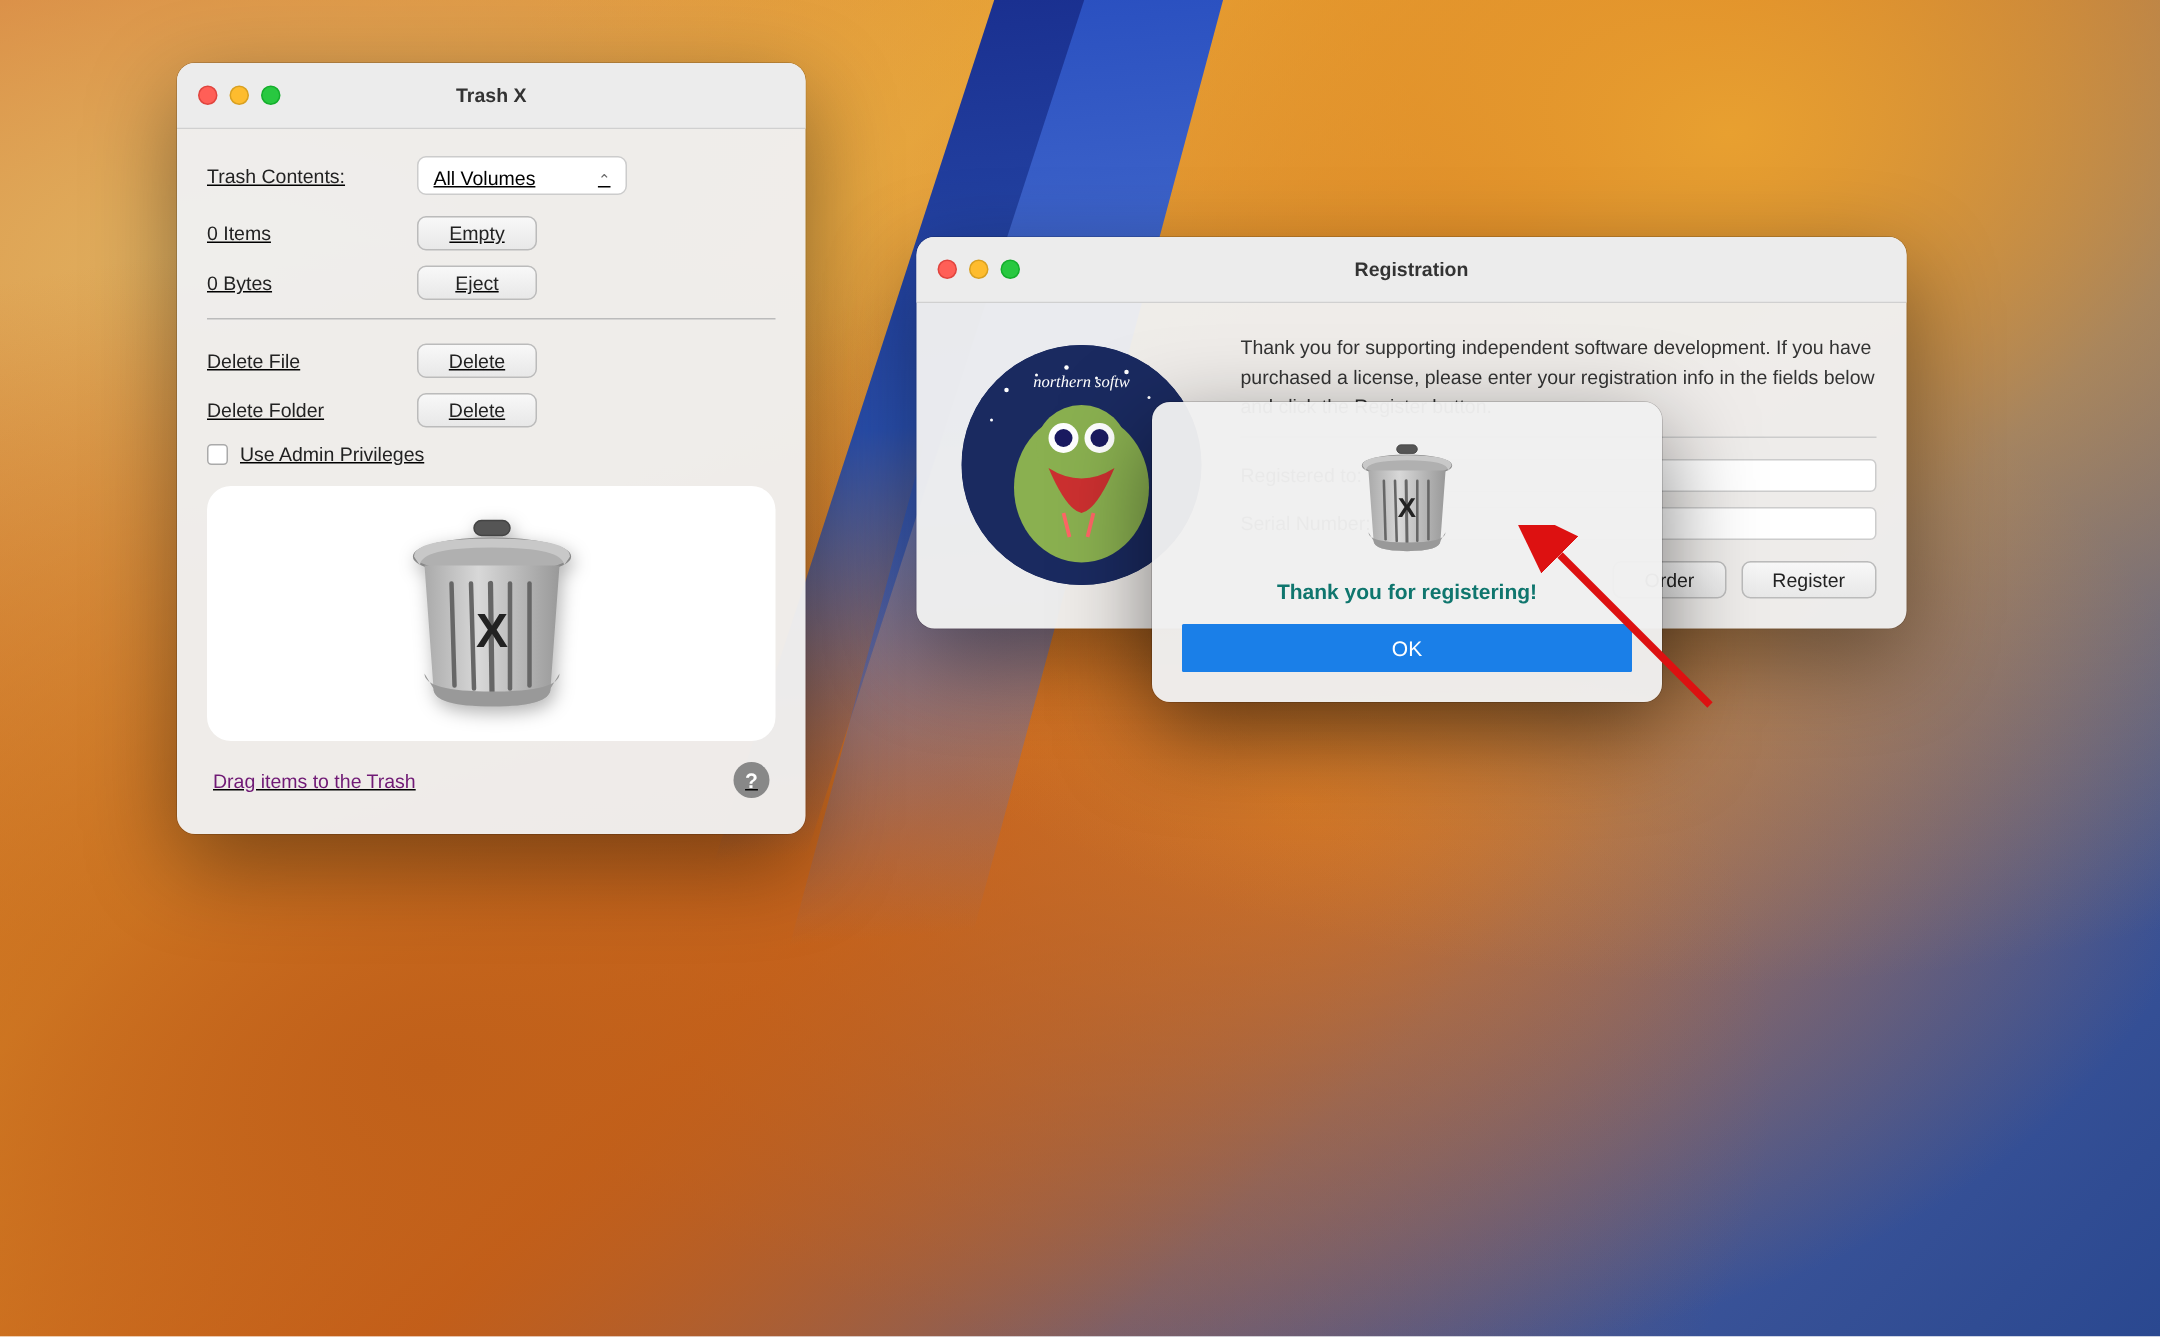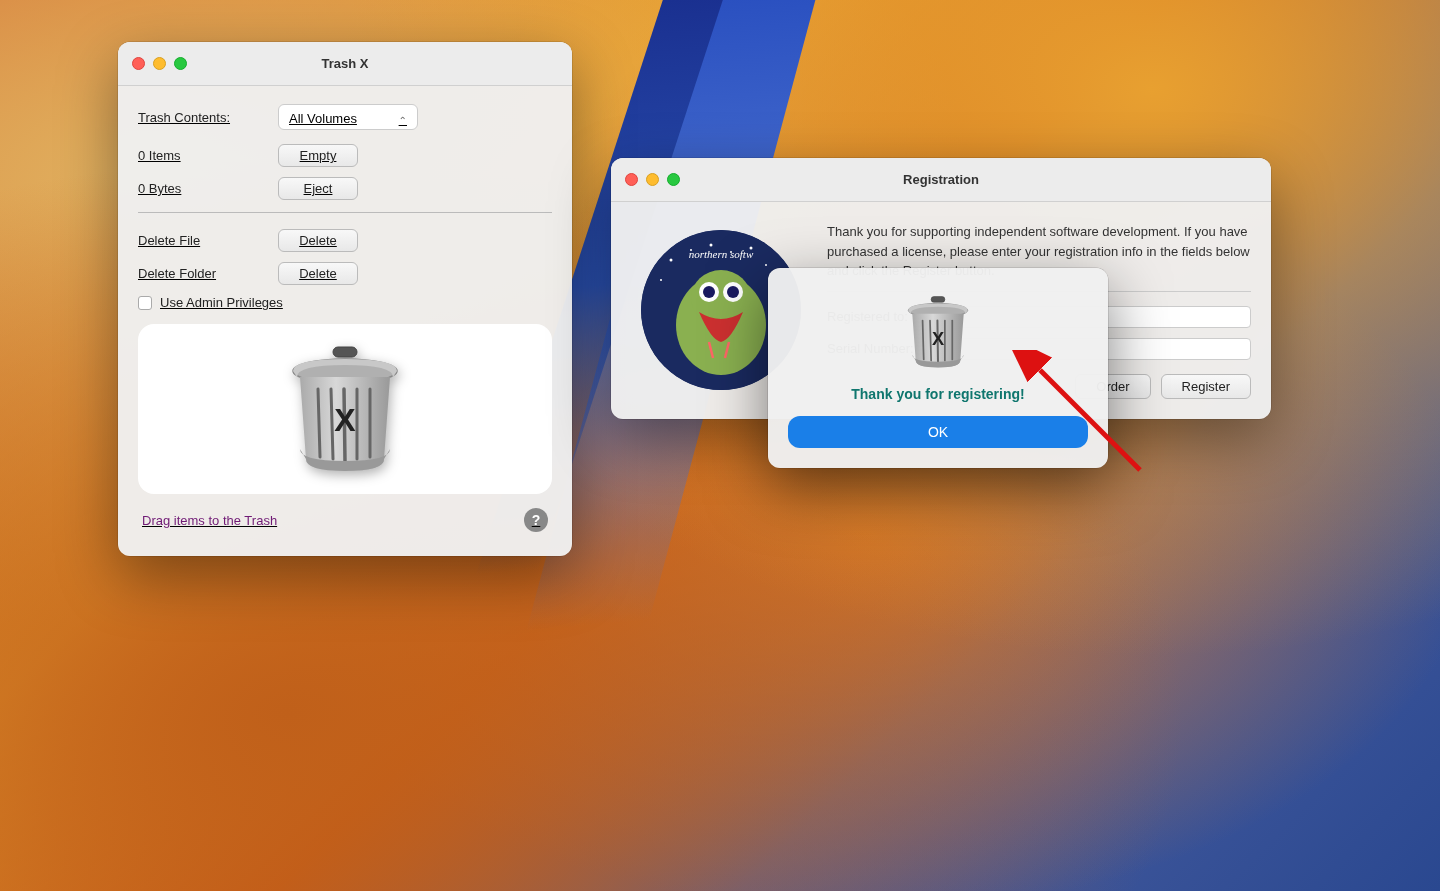--- a/index.html
+++ b/index.html
@@ -38,21 +38,21 @@
       top: 0; left: 38%; width: 60px; height: 80%;
       background: linear-gradient(175deg, #1a3090 0%, #2a50b0 40%, transparent 80%);
       transform: skewX(-18deg);
     }
 
     
     .trash-window {
       position: absolute;
       top: 42px;
       left: 118px;
-      width: 454px;
+      width: 419px;
       background: rgba(240,240,240,0.97);
       border-radius: 12px;
       box-shadow: 0 20px 60px rgba(0,0,0,0.4), 0 0 0 0.5px rgba(0,0,0,0.2);
     }
 
     .window-titlebar {
       display: flex;
       align-items: center;
       justify-content: center;
       height: 44px;
@@ -349,21 +349,21 @@
       font-size: 14px;
       font-weight: 700;
       color: #0f766e;
       text-align: center;
     }
 
     .btn-ok {
       width: 100%;
       background: #1a7fe8;
       border: none;
-      border-radius: 12px;
+      border-radius: 1px;
       padding: 8px 0;
       font-size: 14px;
       font-weight: 500;
       color: white;
       cursor: pointer;
       position: relative;
     }
 
     
     .red-arrow {

